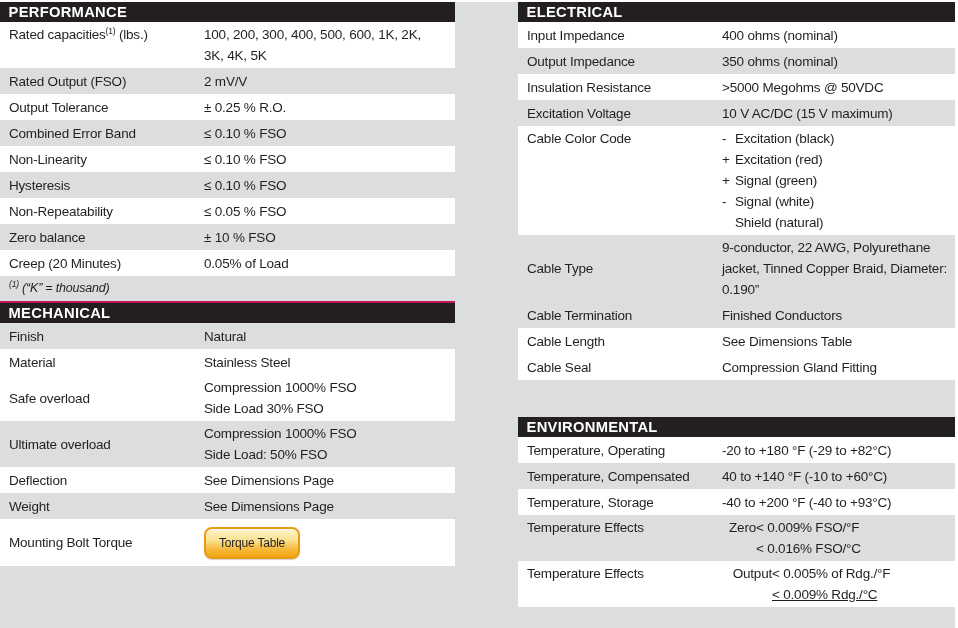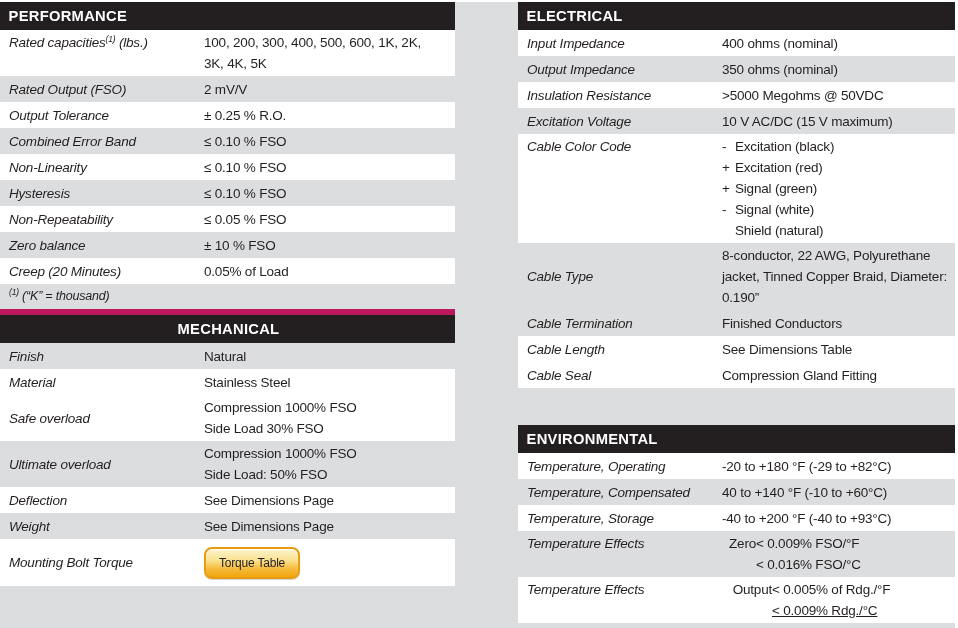--- a/index.html
+++ b/index.html
@@ -5,35 +5,35 @@
   html,body{margin:0;padding:0;}
   .page{
     position:relative;width:958px;height:628px;overflow:hidden;
     background:#dcddde;color:#231f20;
     font-family:"Liberation Sans", sans-serif;
   }
   .top-strip{position:absolute;left:0;top:0;width:958px;height:2px;background:#ffffff;}
   .right-strip{position:absolute;right:0;top:0;width:3px;height:628px;background:#ffffff;}
   .col-left{position:absolute;left:0;top:2px;width:455px;}
   .col-right{position:absolute;left:518px;top:2px;width:437px;}
-  .bar{height:28px;display:flex;align-items:center;background:#231f20;}
-  .bar.white-top{border-top:6px solid #be185d;justify-content:center;}
+  .bar{height:20px;display:flex;align-items:center;background:#231f20;}
+  .bar.white-top{border-top:2px solid #be185d;}
   .bar .t{
     color:#ffffff;font-weight:bold;font-size:15.5px;letter-spacing:.3px;
     padding-left:9px;transform:scaleX(.95);transform-origin:0 50%;white-space:nowrap;
   }
   .row{
     display:flex;align-items:center;min-height:26px;box-sizing:border-box;
     padding:2px 6px 2px 9px;font-size:13.5px;letter-spacing:-0.2px;line-height:21px;
   }
   .row.top{align-items:flex-start;}
   .row.btnrow{min-height:47px;}
   .w{background:#ffffff;}
   .g{background:#dcddde;}
-  .label{flex:0 0 191px;padding-right:4px;font-style:italic;}
+  .label{flex:0 0 191px;padding-right:4px;}
   .value{flex:1;min-width:0;}
   .vline{white-space:nowrap;}
   .sign{display:inline-block;width:13px;}
   .hang-prefix{display:inline-block;text-align:right;}
   .fnrow{min-height:25px;font-style:italic;font-size:12.5px;}
   sup{font-size:8.5px;line-height:0;}
   .section-gap{height:37px;}
   .torque-btn{
     font-family:Liberation Sans, sans-serif;font-size:12px;letter-spacing:-0.2px;color:#231f20;
     padding:7px 13px;border:2px solid #e79b10;border-radius:8px;cursor:pointer;
@@ -168,21 +168,21 @@
               <div class="vline"><span class="sign">-</span><span>Excitation (black)</span></div>
               <div class="vline"><span class="sign">+</span><span>Excitation (red)</span></div>
               <div class="vline"><span class="sign">+</span><span>Signal (green)</span></div>
               <div class="vline"><span class="sign">-</span><span>Signal (white)</span></div>
               <div class="vline"><span class="sign"></span><span>Shield (natural)</span></div>
             </span>
           </div>
           <div class="row g">
             <span class="label">Cable Type</span>
             <span class="value">
-              <div class="vline">8-conductor, 22 AWG, Polyurethane</div>
+              <div class="vline">9-conductor, 22 AWG, Polyurethane</div>
               <div class="vline">jacket, Tinned Copper Braid, Diameter:</div>
               <div class="vline">0.190”</div>
             </span>
           </div>
           <div class="row g">
             <span class="label">Cable Termination</span>
             <span class="value"><span class="vline">Finished Conductors</span></span>
           </div>
           <div class="row w">
             <span class="label">Cable Length</span>

